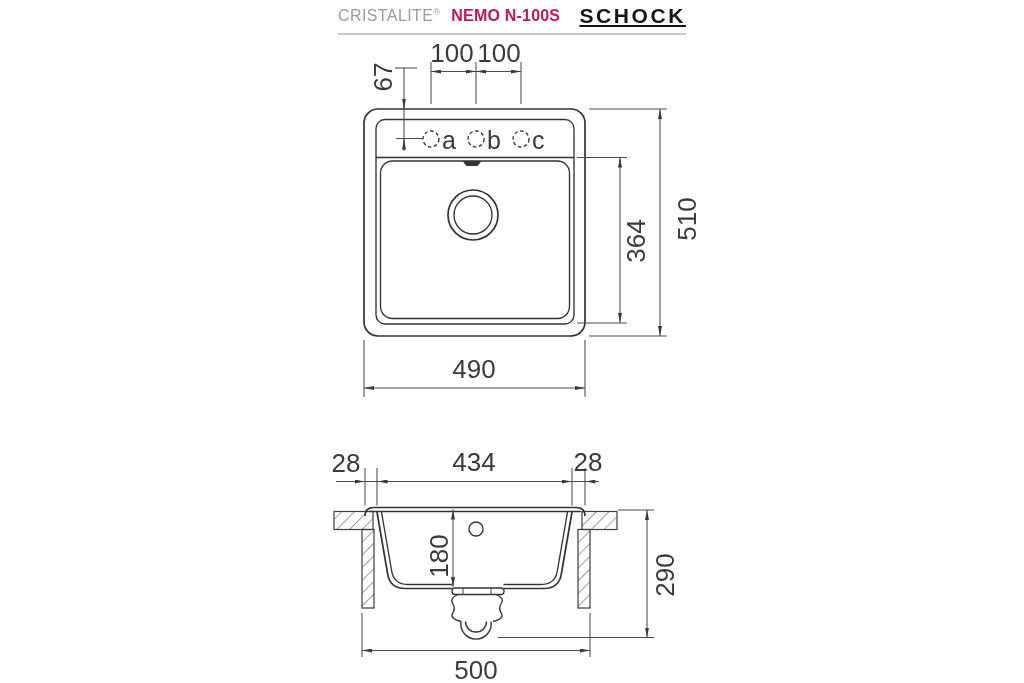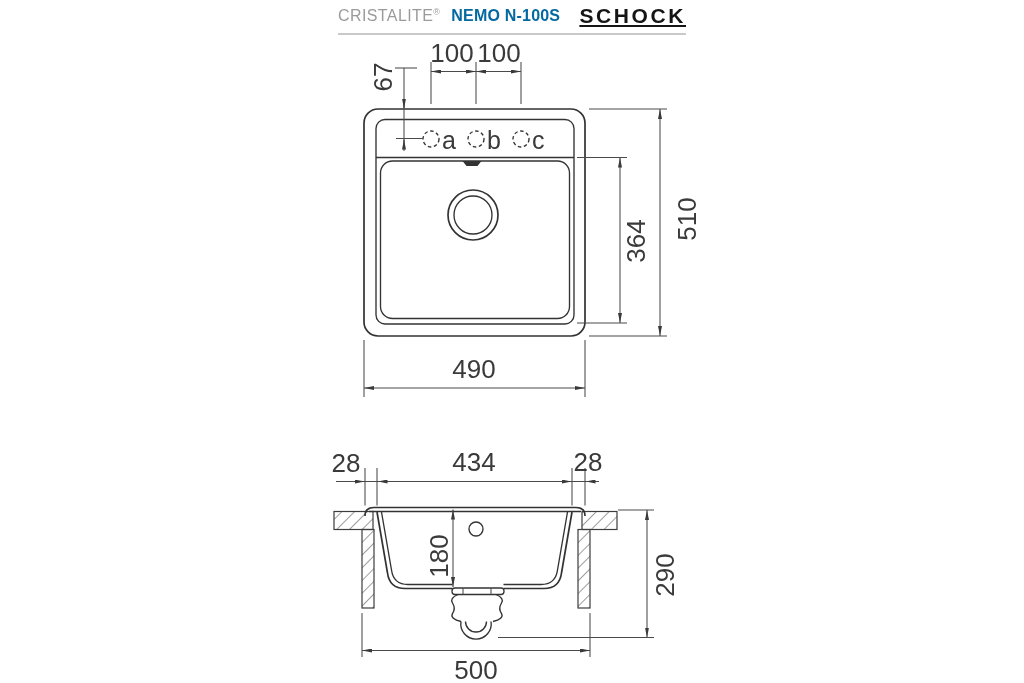--- a/index.html
+++ b/index.html
@@ -1,20 +1,20 @@
 <!DOCTYPE html>
 <html><head>
 <meta charset="utf-8">
 <style>
   html,body{margin:0;padding:0;background:#ffffff;}
   body{width:1024px;height:683px;position:relative;font-family:"Liberation Sans",sans-serif;overflow:hidden;}
   .header{position:absolute;left:338px;top:4px;width:348px;display:flex;align-items:center;}
   .brand{color:#9b9b9b;font-size:16px;letter-spacing:.4px;}
   .brand sup{font-size:9px;}
-  .model{color:#0369a1;font-size:16px;font-weight:bold;margin-left:11px;letter-spacing:.2px;}
+  .model{color:#be185d;font-size:16px;font-weight:bold;margin-left:11px;letter-spacing:.2px;}
   .logo{margin-left:auto;color:#151515;font-size:21px;font-weight:800;letter-spacing:2.6px;text-decoration:underline;}
   .rule{position:absolute;left:338px;top:33px;width:348px;height:1.5px;background:#c9c9c9;}
   svg{position:absolute;left:0;top:0;}
   svg text{fill:#3a3a3a;font-family:"Liberation Sans",sans-serif;}
   .lbl{font-size:26px;}
   .abc{font-size:25px;}
   .obj{fill:none;stroke:#333333;stroke-width:1.7;}
   .obj2{fill:none;stroke:#333333;stroke-width:1.35;}
   .dim{fill:none;stroke:#4a4a4a;stroke-width:1.05;}
   .hatchrect{fill:url(#h1);stroke:#3d3d3d;stroke-width:1.2;}

